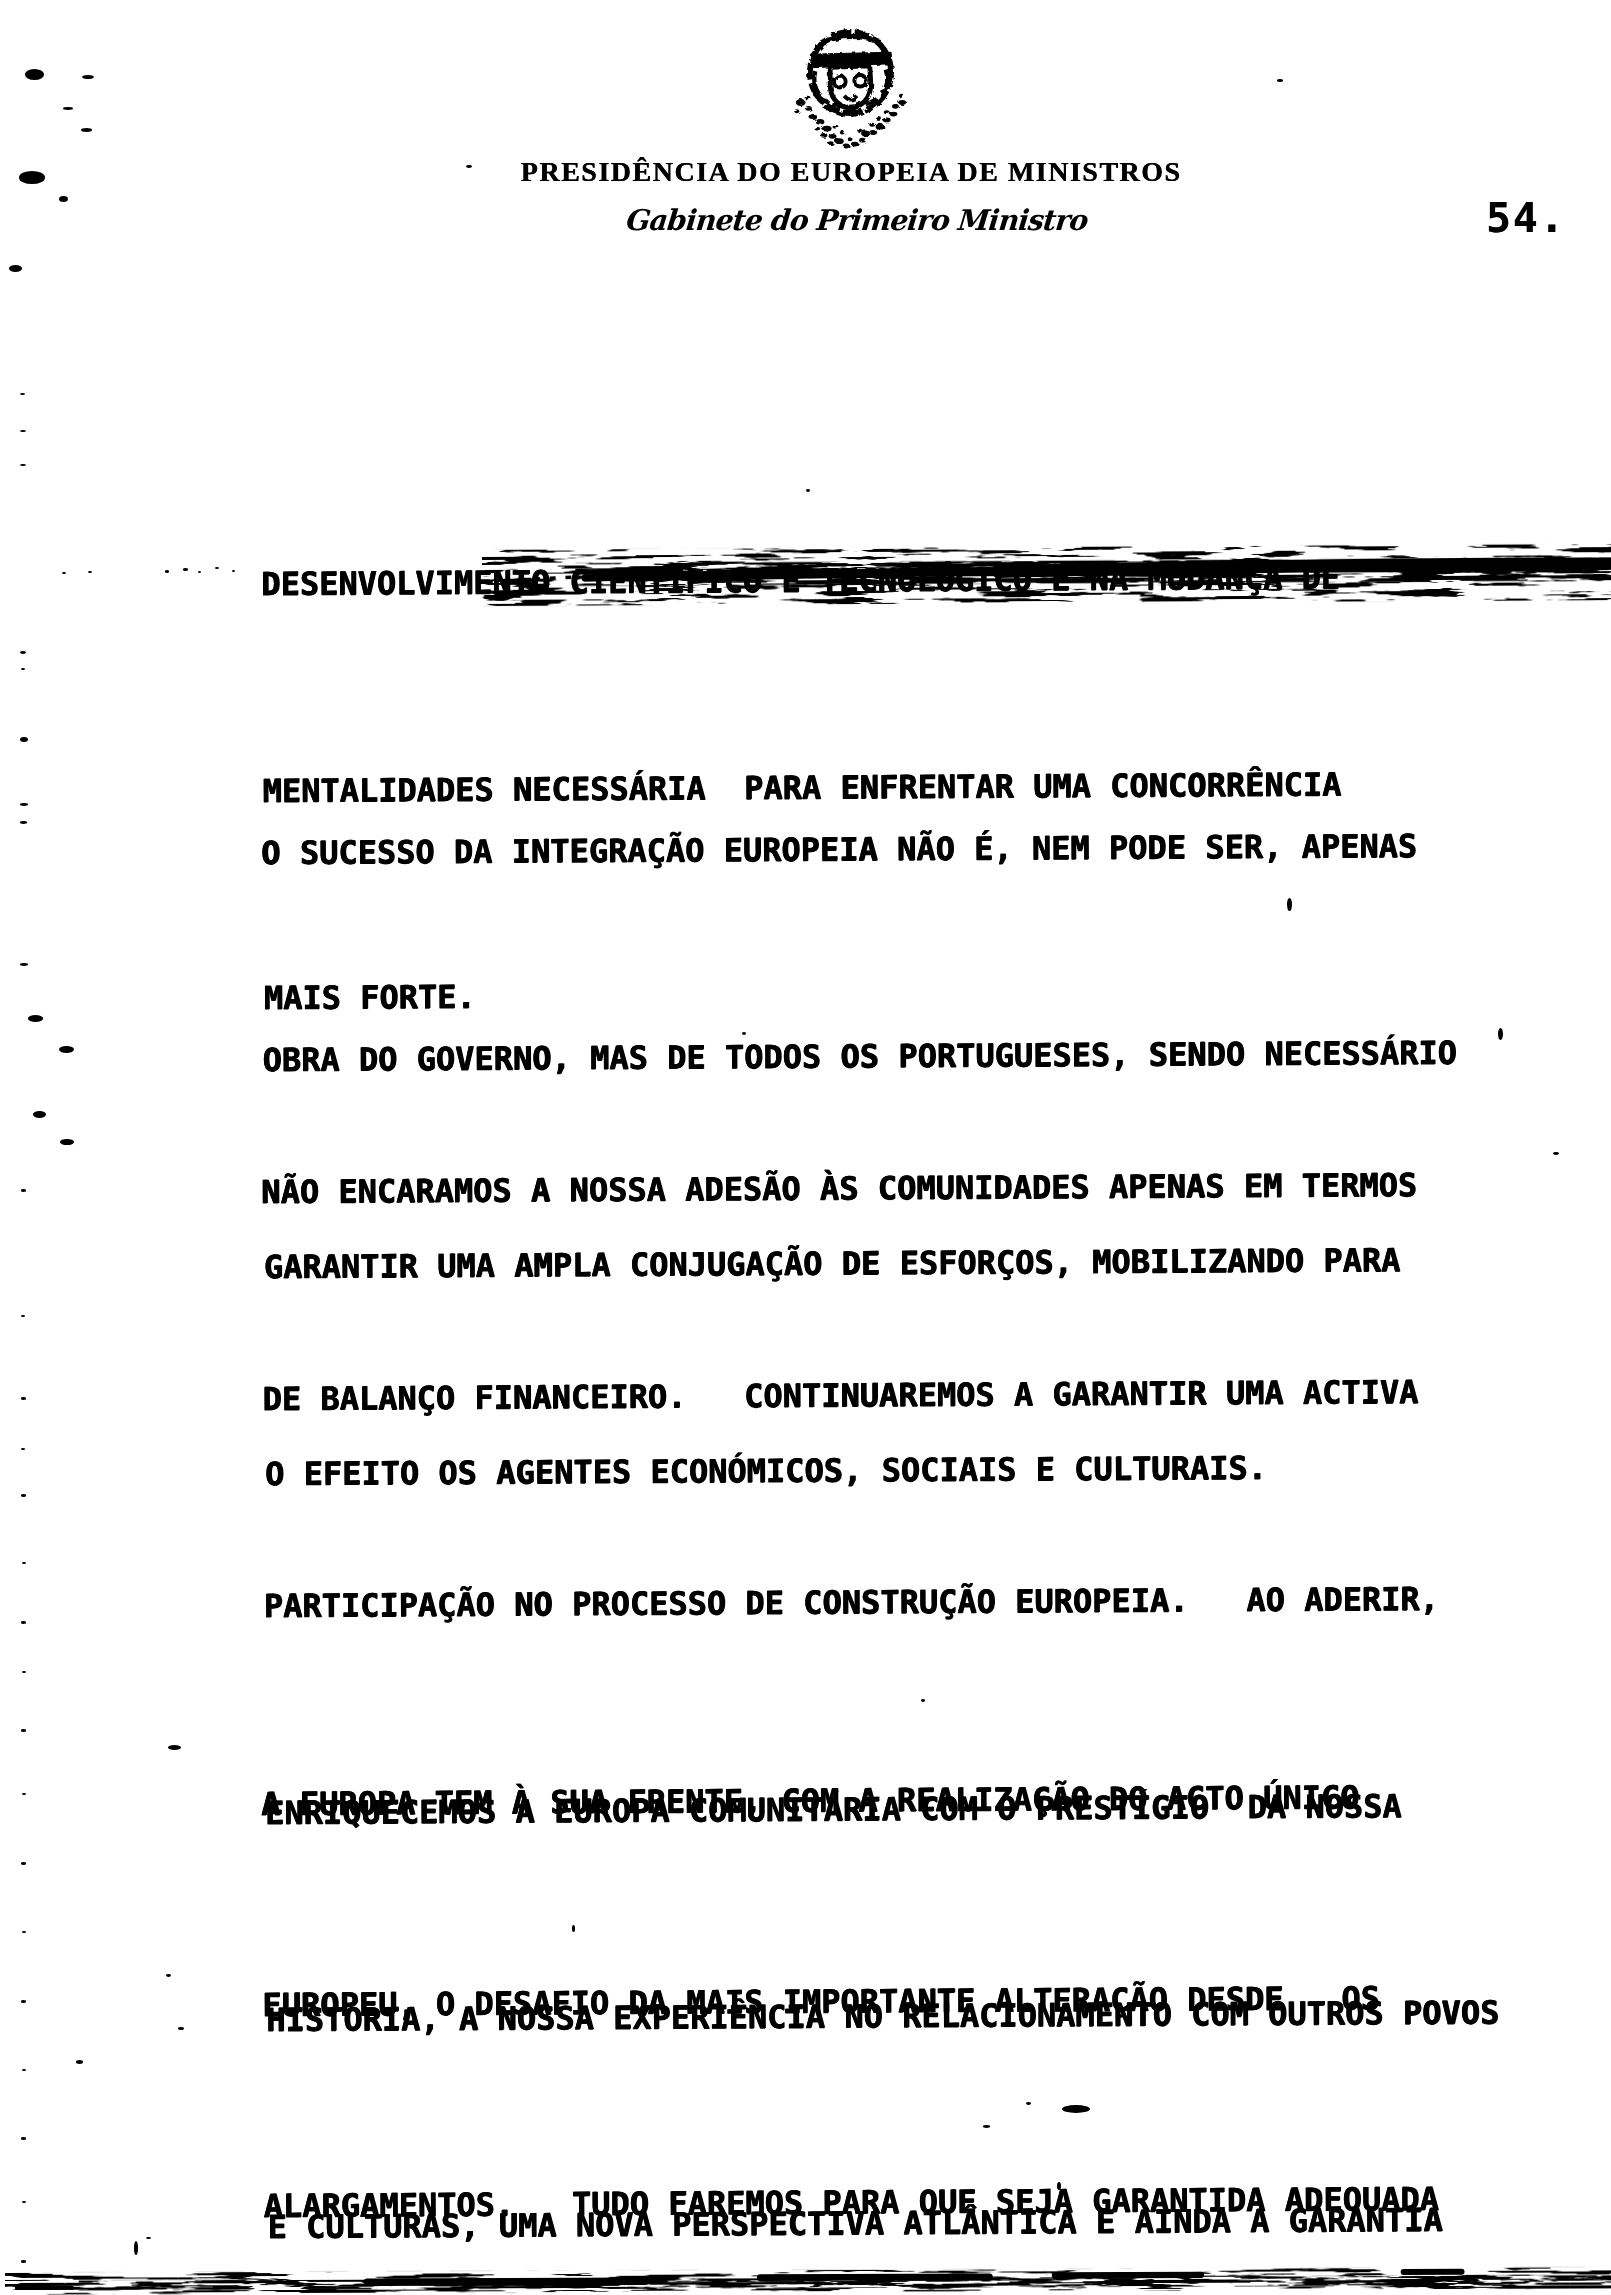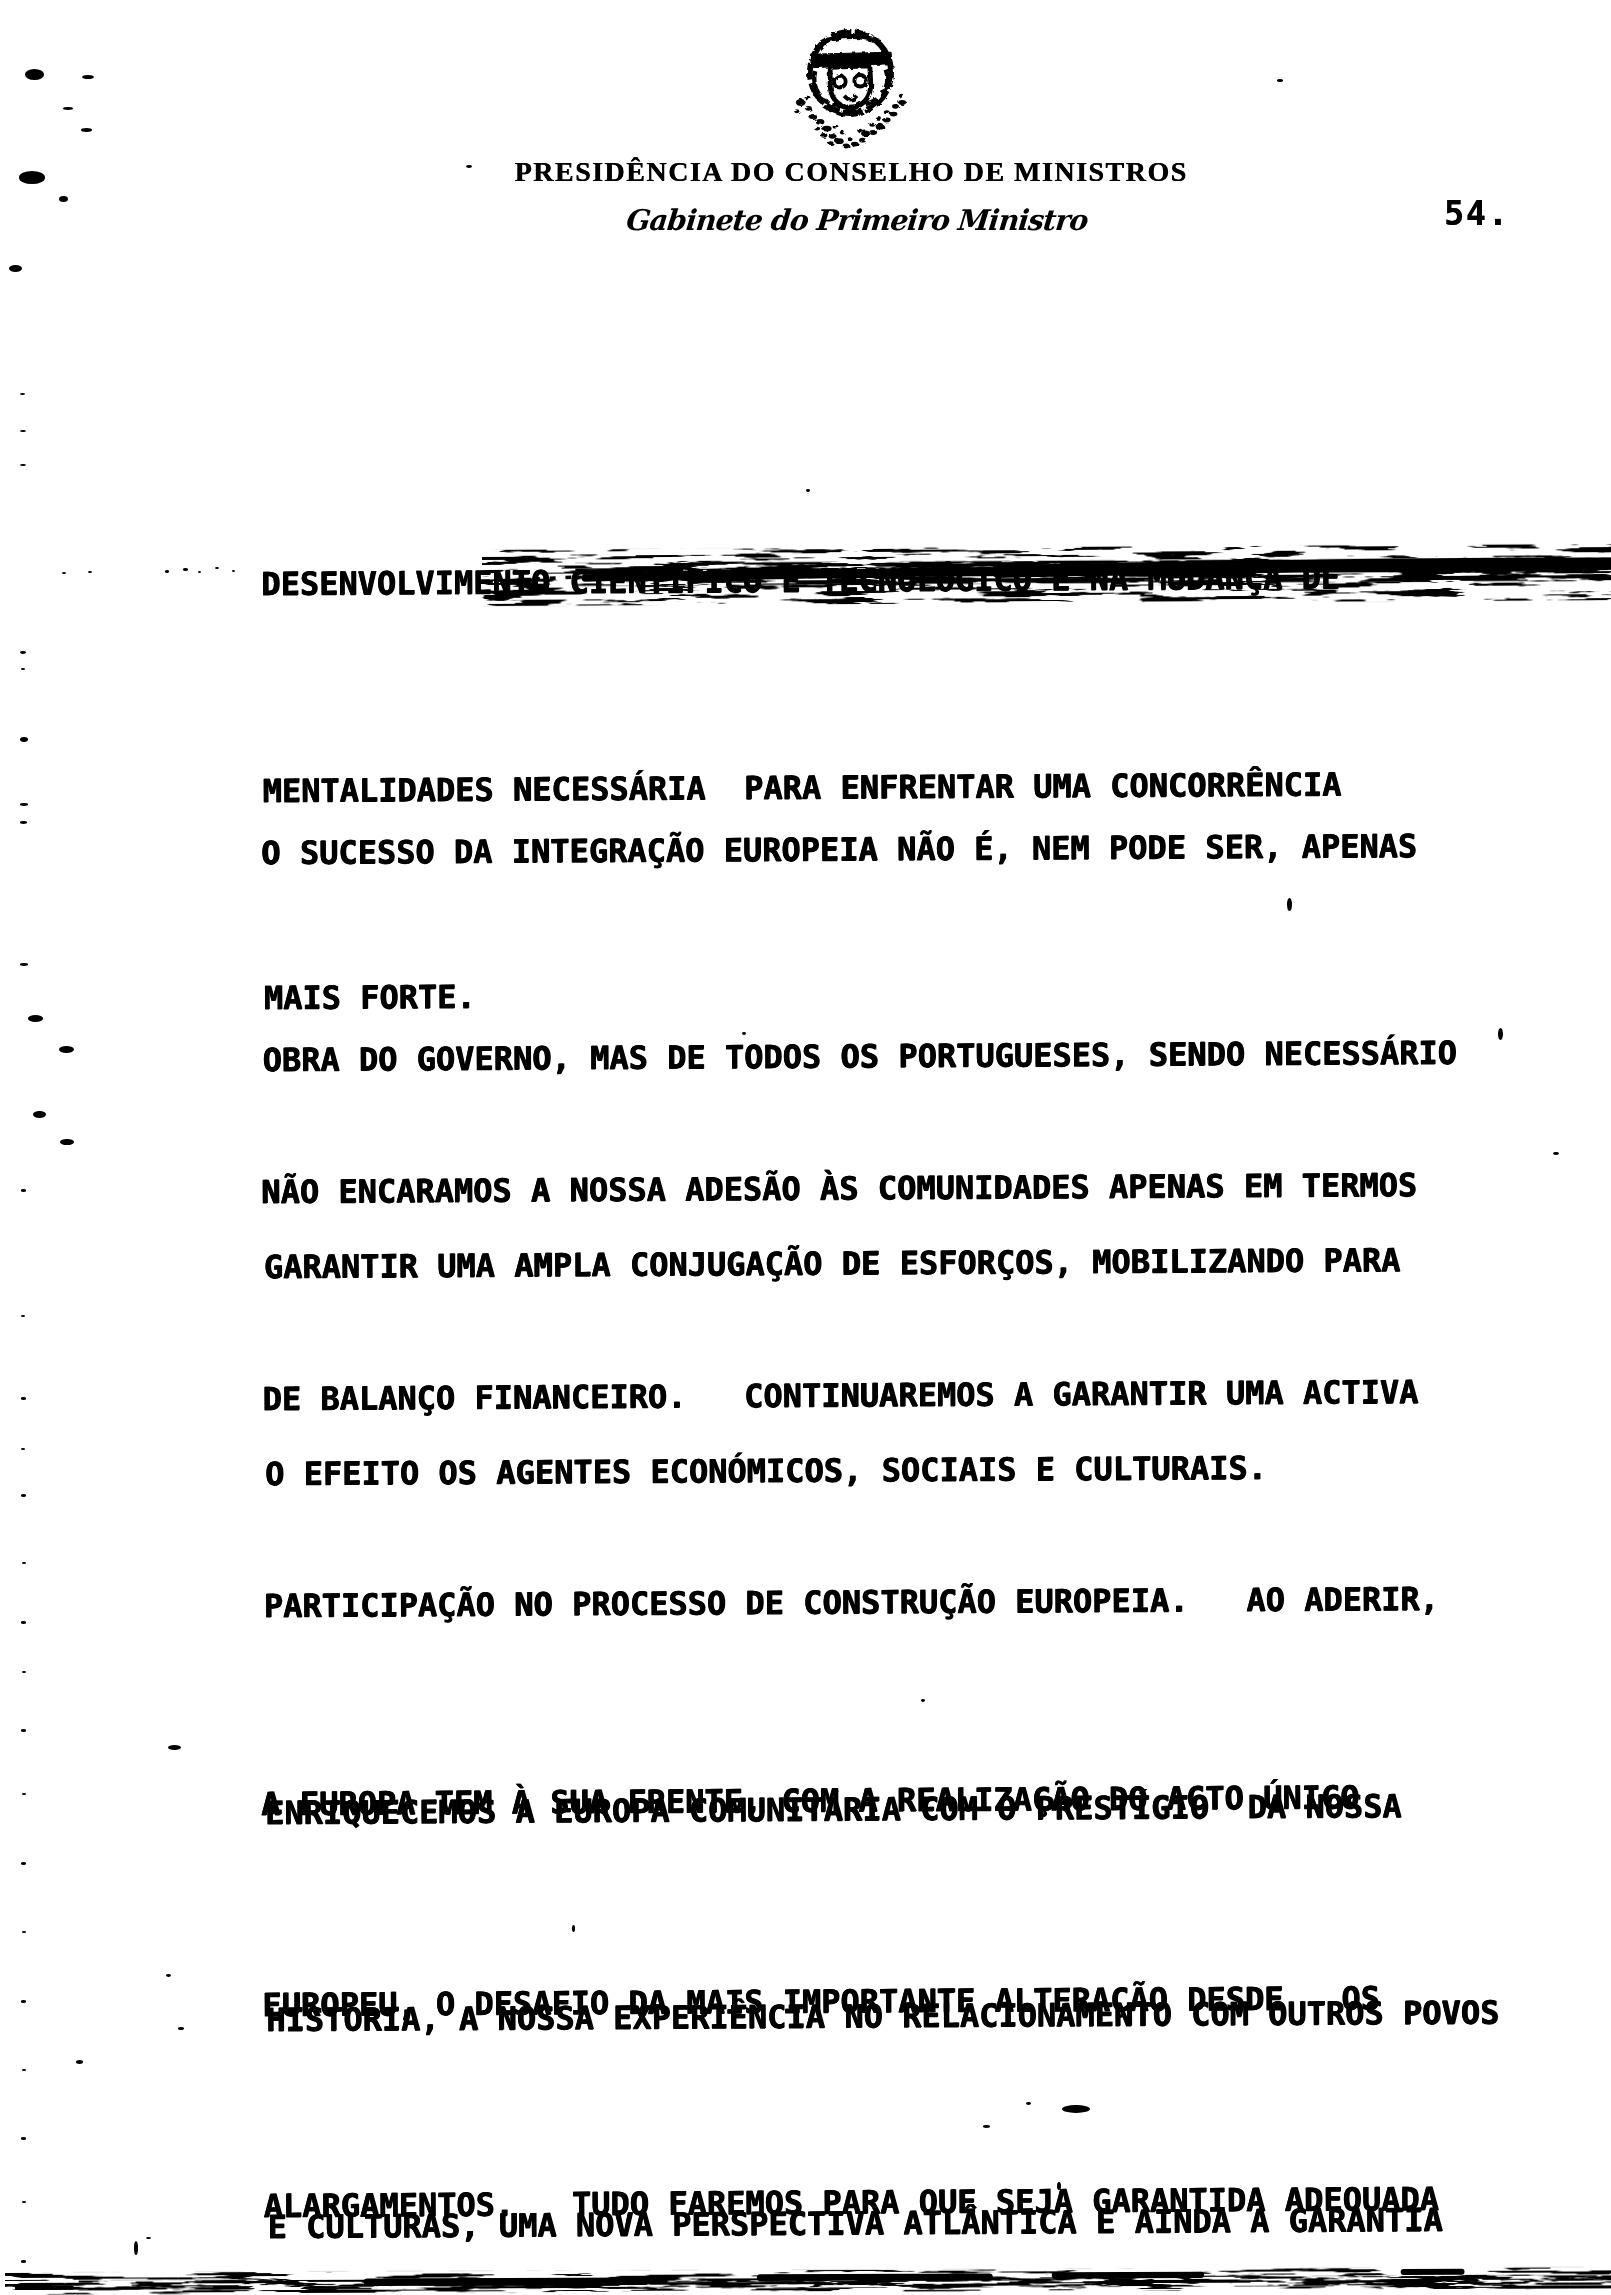--- a/index.html
+++ b/index.html
@@ -7,21 +7,21 @@
        font-family:"DejaVu Sans Mono", monospace;color:#000;}
   .page{position:absolute;inset:0;background:#fff;}
 
   
   .inst-heading{position:absolute;left:851px;top:157px;transform:translateX(-50%);
     font-family:"Liberation Serif", serif;font-weight:700;font-size:28px;line-height:1.1;
     letter-spacing:1.5px;white-space:nowrap;text-shadow:0.5px 0 0 #000;}
   .office-script{position:absolute;left:857px;top:203px;transform:translateX(-50%) skewX(-6deg);
     font-family:"DejaVu Serif", serif;font-style:italic;font-weight:600;font-size:28.5px;
     letter-spacing:-1px;white-space:nowrap;}
-  .page-number{position:absolute;left:1444px;top:194px;font-weight:700;font-size:33px;
+  .page-number{position:absolute;left:1486px;top:194px;font-weight:700;font-size:41px;
     letter-spacing:2px;text-shadow:0.5px 0 0 #000;}
 
   
   .typewriter{position:absolute;left:260px;font-weight:700;font-size:32px;line-height:69px;
     white-space:pre;text-shadow:0.8px 0 0 #000, 0 0.6px 0 #000;
     transform:rotate(-0.35deg);transform-origin:0 0;}
   .lh136{line-height:67px;}
   .line{height:inherit;}
 
   
@@ -82,21 +82,21 @@
           <ellipse cx="214" cy="168" rx="7" ry="5"></ellipse>
             <ellipse cx="228" cy="160" rx="8" ry="5"></ellipse>
           <ellipse cx="226" cy="146" rx="5" ry="4"></ellipse>
             <ellipse cx="32" cy="150" rx="6" ry="4"></ellipse>
           <ellipse cx="90" cy="210" rx="6" ry="4"></ellipse>
             <ellipse cx="104" cy="222" rx="5" ry="4"></ellipse>
         </g>
       </g>
     </svg>
 
-    <div class="inst-heading">PRESIDÊNCIA DO CONSELHO DE MINISTROS</div>
+    <div class="inst-heading">PRESIDÊNCIA DO EUROPEIA DE MINISTROS</div>
     <div class="office-script">Gabinete do Primeiro Ministro</div>
     <div class="page-number">54.</div>
   </div>
 
   <div class="typewriter" style="top:412px">
     <div class="line">DESENVOLVIMENTO CIENTÍFICO E TECNOLÓGICO E NA MUDANÇA DE</div>
     <div class="line">MENTALIDADES NECESSÁRIA  PARA ENFRENTAR UMA CONCORRÊNCIA</div>
     <div class="line">MAIS FORTE.</div>
   </div>
 

